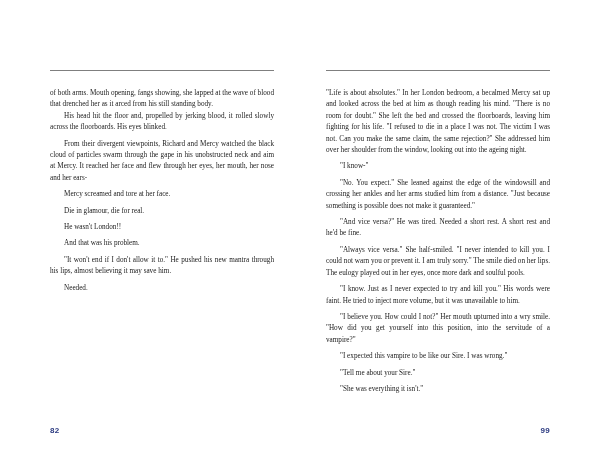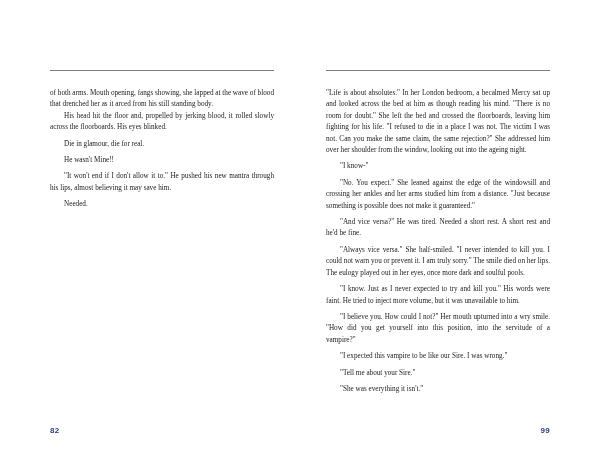--- a/index.html
+++ b/index.html
@@ -91,22 +91,25 @@
 </head>
 <body>
 
 <div class="spread">
 
   <div class="page page-left">
     <div class="rule"></div>
     <div class="column">
       <p class="noindent">of both arms.  Mouth opening, fangs showing, she lapped at the wave of blood that drenched her as it arced from his still standing body.</p>
       <p>His head hit the floor and, propelled by jerking blood, it rolled slowly across the floorboards. His eyes blinked.</p>
+      <p class="spaced">From their divergent viewpoints, Richard and Mercy watched the black cloud of particles swarm through the gape in his unobstructed neck and aim at Mercy. It reached her face and flew through her eyes, her mouth, her nose and her ears-</p>
+      <p class="spaced">Mercy screamed and tore at her face.</p>
       <p class="italic spaced">Die in glamour, die for real.</p>
-      <p class="spaced">He wasn't Mine!!</p>
+      <p class="spaced">He wasn't London!!</p>
+      <p class="spaced">And that was his problem.</p>
       <p class="spaced">"It won't end if I don't allow it to." He pushed his new mantra through his lips, almost believing it may save him.</p>
       <p class="spaced">Needed.</p>
     </div>
     <div class="folio">82</div>
   </div>
 
   <div class="page page-right">
     <div class="rule"></div>
     <div class="column">
       <p class="noindent">"Life is about absolutes." In her London bedroom, a becalmed Mercy sat up and looked across the bed at him as though reading his mind. "There is no room for doubt." She left the bed and crossed the floorboards, leaving him fighting for his life. "I refused to die in a place I was not. The victim I was not. Can you make the same claim, the same rejection?" She addressed him over her shoulder from the window, looking out into the ageing night.</p>

